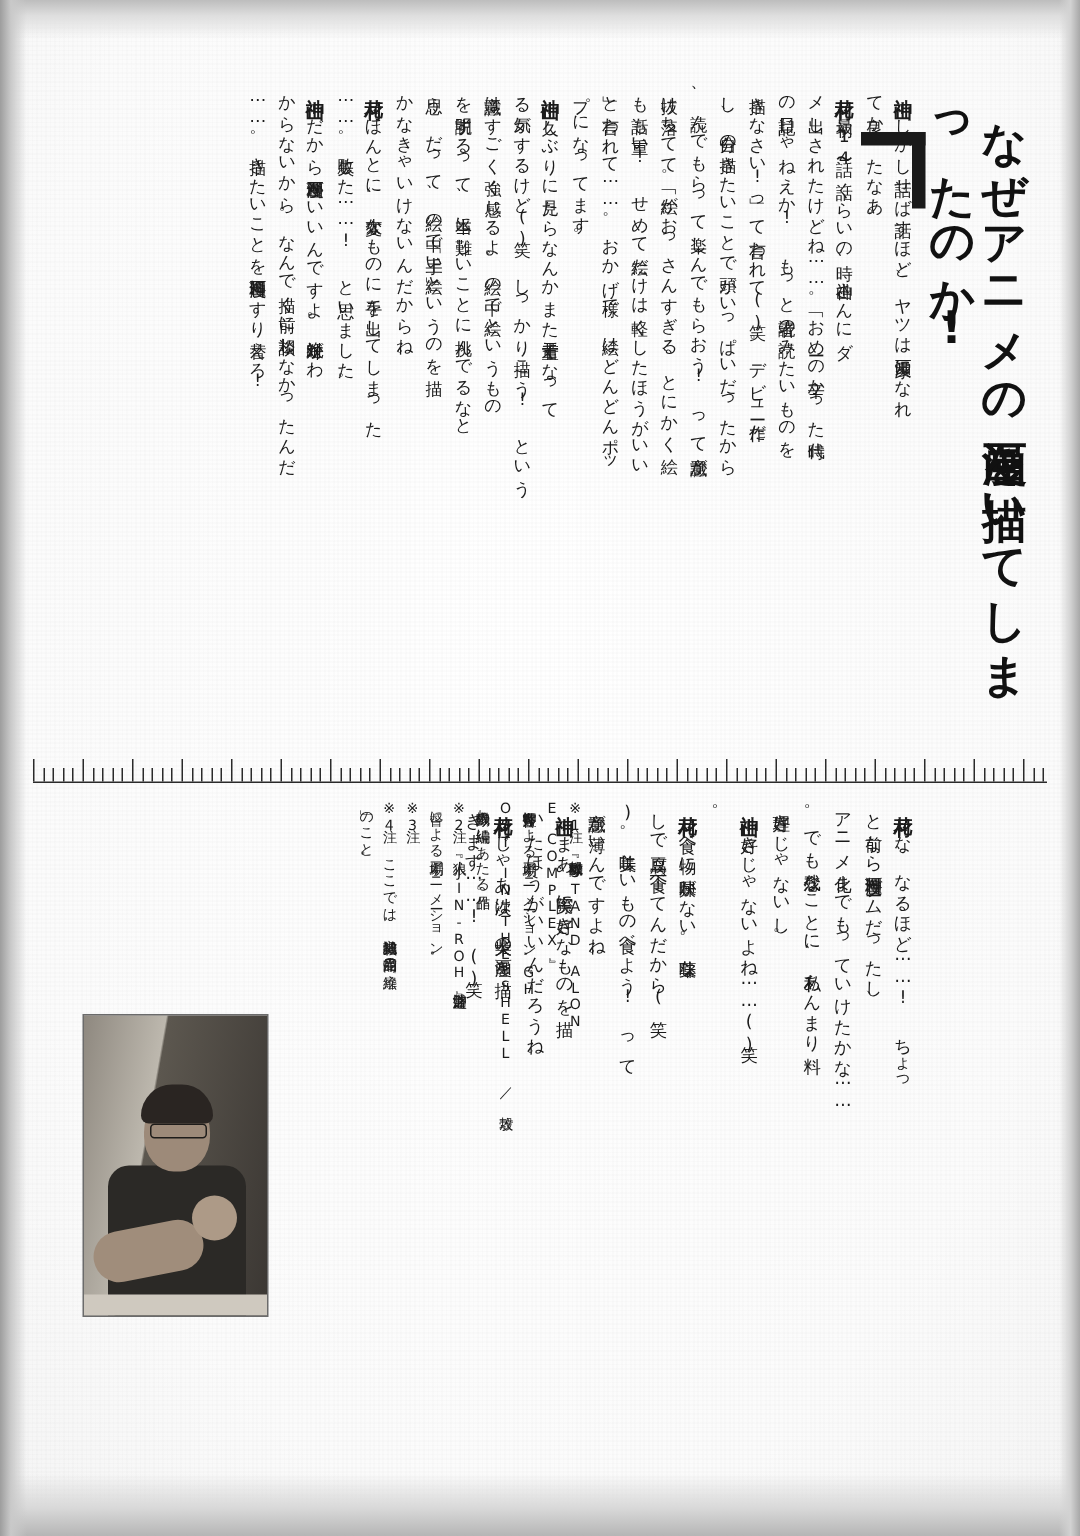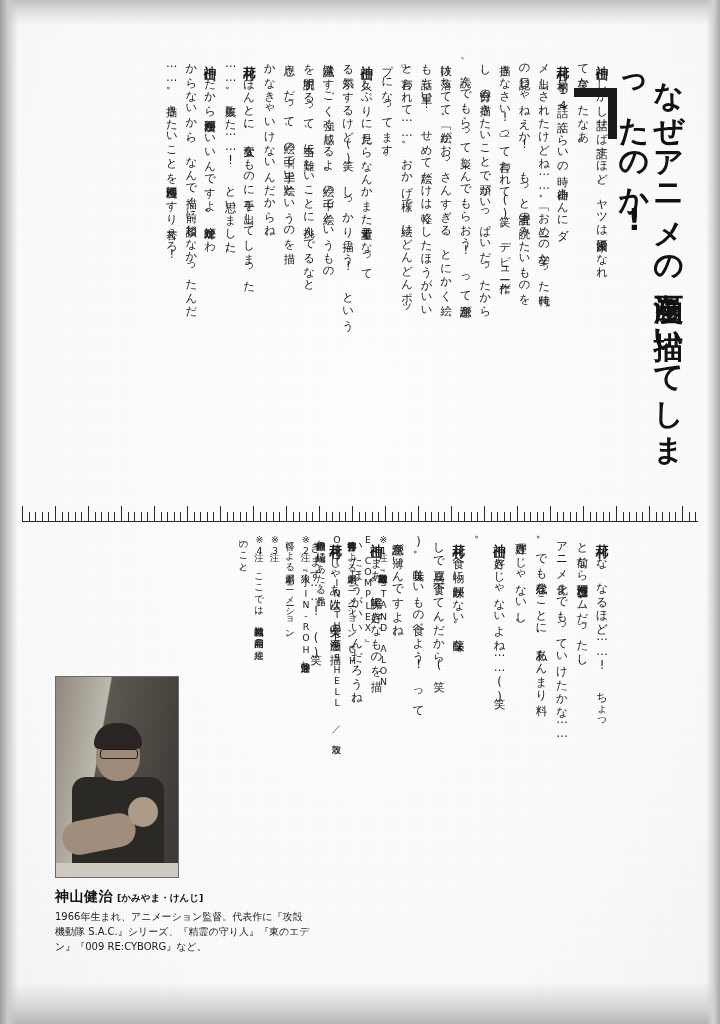--- a/index.html
+++ b/index.html
@@ -358,25 +358,19 @@
     <div id="photo">
       <div class="bg-wall"></div>
       <div class="shirt"></div>
       <div class="arm"></div>
       <div class="hand"></div>
       <div class="head"></div>
       <div class="hair"></div>
       <div class="glasses"></div>
       <div class="table"></div>
     </div>
-    <div id="caption">
-      <div id="caption-name">
-        <span>神山健治</span><span class="reading">[かみやま・けんじ]</span>
-      </div>
-      <div id="caption-body">1966年生まれ、アニメーション監督。代表作に『攻殻機動隊 S.A.C.』シリーズ、『精霊の守り人』『東のエデン』『009 RE:CYBORG』など。</div>
-    </div>
   </div>
 
   <div class="edge" id="edge-top"></div>
   <div class="edge" id="edge-bottom"></div>
   <div class="edge" id="edge-left"></div>
   <div class="edge" id="edge-right"></div>
 </div>
 
 </body></html>

